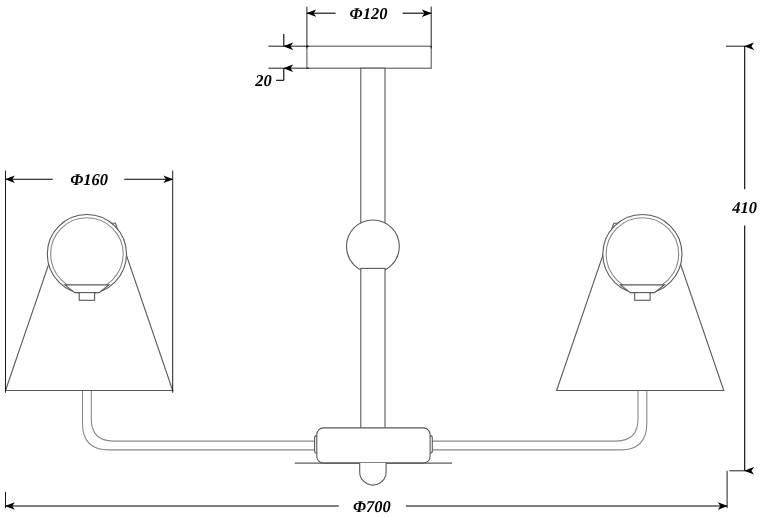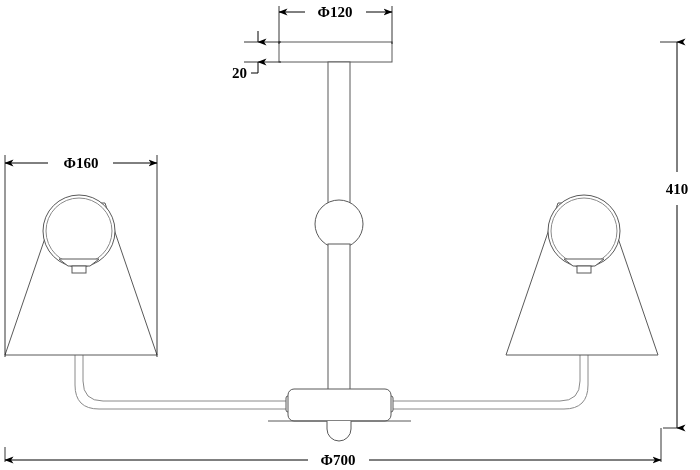--- a/index.html
+++ b/index.html
@@ -11,20 +11,21 @@
     width: 700px;
     height: 470px;
     font-family: "Liberation Serif", serif;
     overflow: hidden;
   }
   #drawing-root {
     position: relative;
     width: 564px;
     height: 470px;
     background: #ffffff;
+    font-style: italic;
   }
   svg#technical-drawing {
     position: absolute;
     left: 0;
     top: 0;
     display: block;
   }
   .dim-label {
     font-family: "Liberation Serif", serif;
     font-weight: bold;

